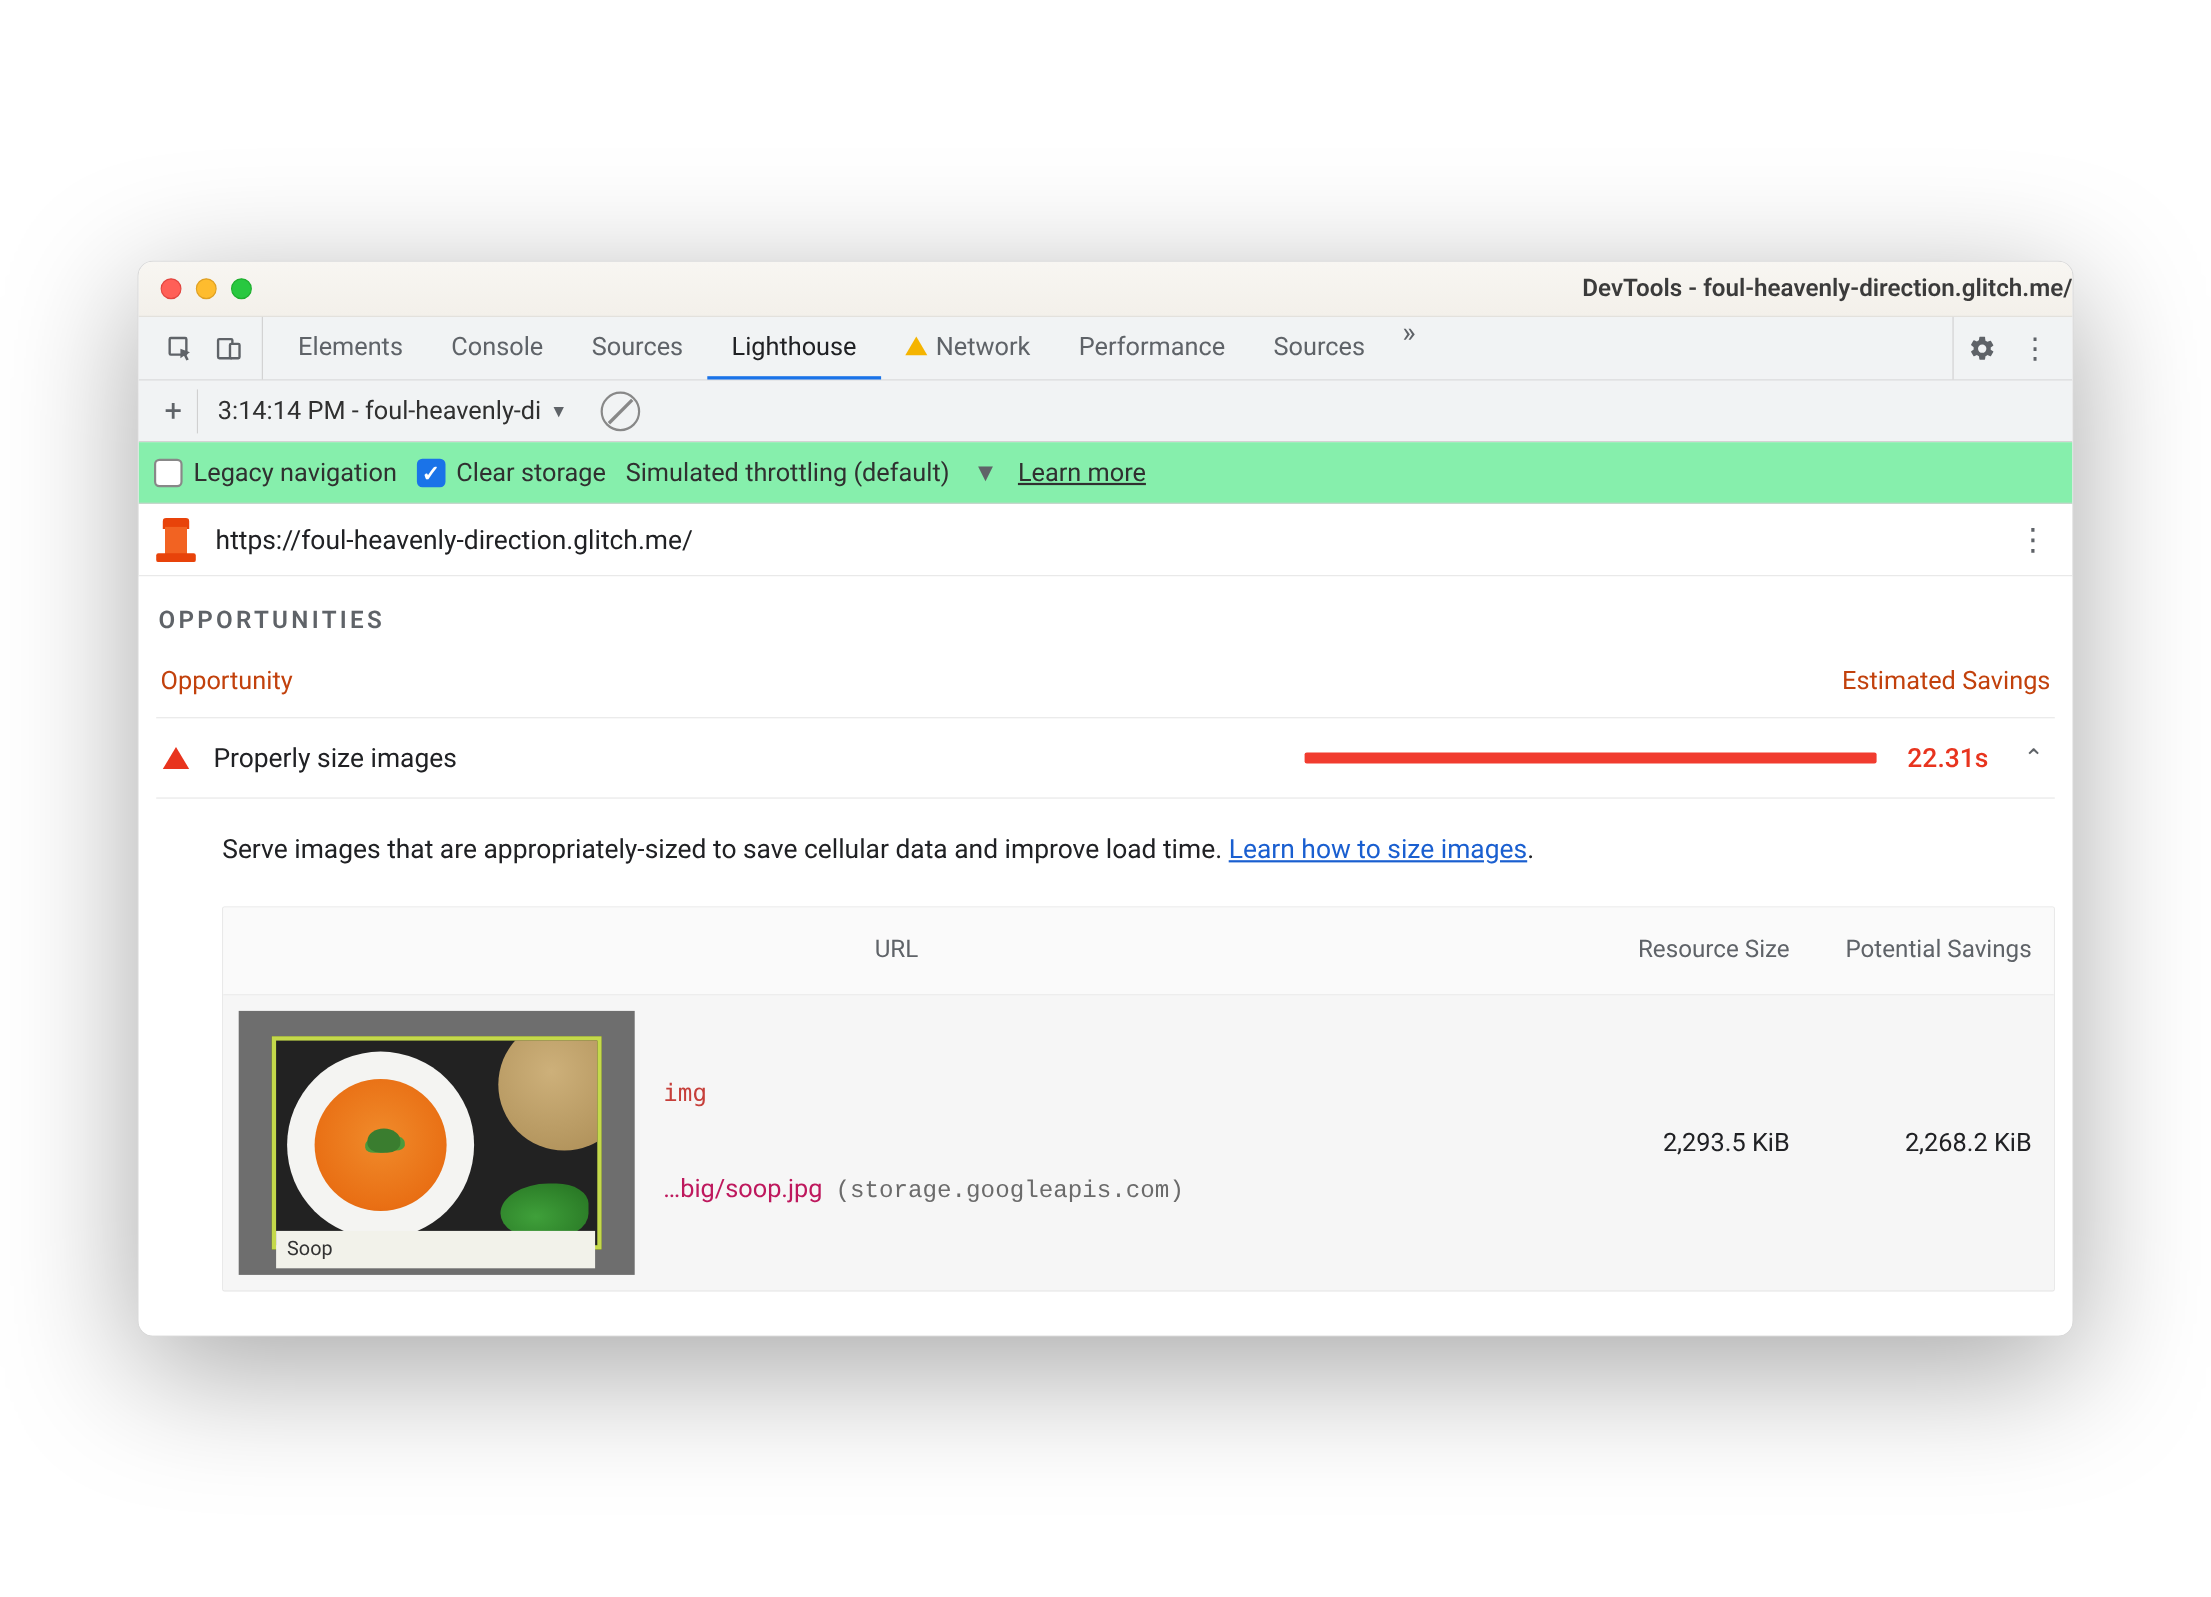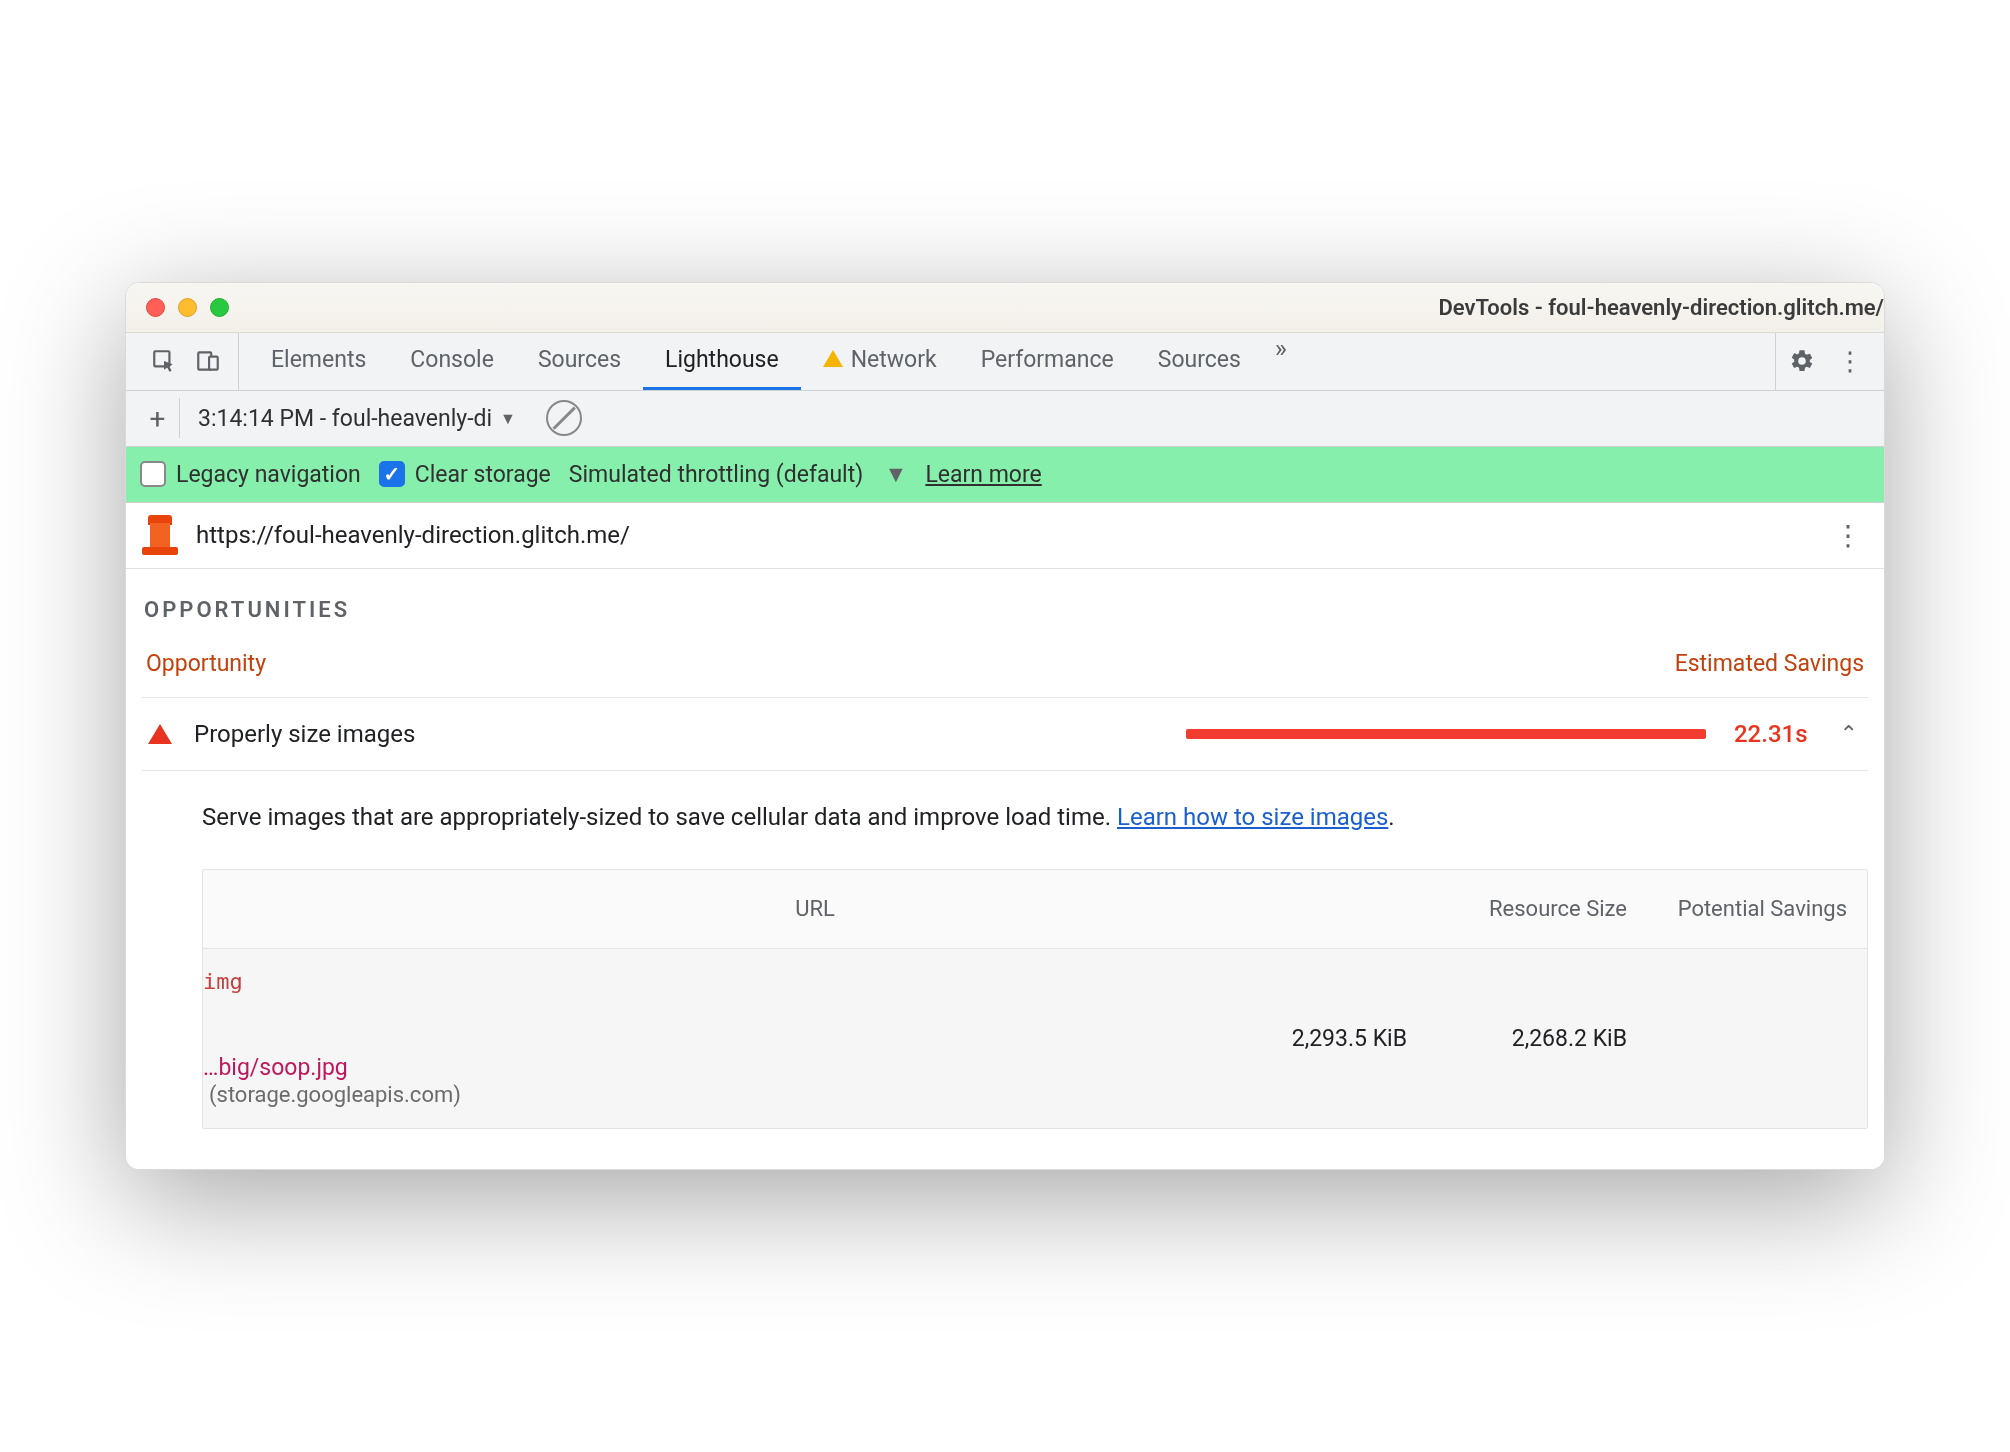--- a/index.html
+++ b/index.html
@@ -335,21 +335,21 @@
   }
   .url-cell { text-align:left !important; padding-left: 0 !important;}
   .tag-label {
     display:block;
     font-family: "SFMono-Regular", Menlo, Consolas, monospace;
     color:#c63f3a;
     font-size:22px;
     margin-bottom: 60px;
   }
   .url-line { color:#be185d; }
-  .url-host { color:#6b6b6b; font-size:22px; margin-left:6px;}
+  .url-host { color:#6b6b6b; font-size:22px; margin-left:6px;font-family:Liberation Mono, monospace;}
 </style>
 </head>
 <body>
 
 <div class="shadow-wrap">
 <div class="window">
 
   <div class="titlebar">
     <div class="traffic">
       <div class="dot red"></div>
@@ -453,20 +453,34 @@
       <span>Serve images that are appropriately-sized to save cellular data and improve load time. </span><a>Learn how to size images</a><span>.</span>
     </div>
 
     <div class="tbl-wrap">
       <div class="tbl-head">
         <div class="cell url-col">URL</div>
         <div class="cell">Resource Size</div>
         <div class="cell">Potential Savings</div>
       </div>
       <div class="tbl-row">
+        <div class="cell thumb-cell">
+          <div class="thumb">
+            <div class="thumb-inner">
+              <div class="bread"></div>
+              <div class="plate">
+                    <div class="soup">
+                      <div class="garnish"></div>
+                    </div>
+                  </div>
+              <div class="leaves"></div>
+            </div>
+            <div class="thumb-caption">Soop</div>
+          </div>
+        </div>
         <div class="cell url-cell">
           <span class="tag-label">img</span>
           <span class="url-line">…big/soop.jpg</span>
           <span class="url-host">(storage.googleapis.com)</span>
         </div>
         <div class="cell">2,293.5 KiB</div>
         <div class="cell">2,268.2 KiB</div>
       </div>
     </div>
 

